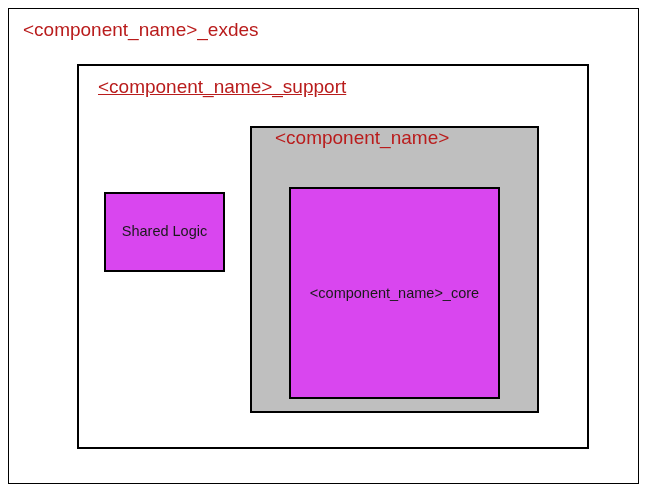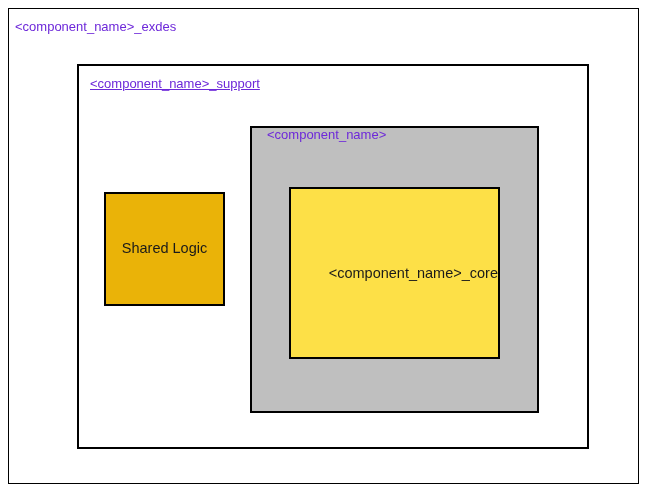--- a/index.html
+++ b/index.html
@@ -48,59 +48,60 @@
     height: 385px;
     border-width: 2.5px;
     background: #ffffff;
   }
 
   
   .box-shared {
     left: 104px;
     top: 192px;
     width: 121px;
-    height: 114px;
+    height: 80px;
     border-width: 2.5px;
-    background: #eab308;
+    background: #d946ef;
     display: flex;
     align-items: center;
     justify-content: center;
   }
 
   
   .box-component {
     left: 250px;
     top: 126px;
     width: 289px;
     height: 287px;
     border-width: 2.5px;
     background: #bfbfbf;
   }
 
   
   .box-core {
     left: 289px;
     top: 187px;
     width: 211px;
-    height: 172px;
+    height: 212px;
     border-width: 2.5px;
-    background: #fde047;
+    background: #d946ef;
     display: flex;
     align-items: center;
-    justify-content: flex-end;
+    justify-content: center;
   }
 
   
   .label {
     position: absolute;
-    color: #6d28d9;
-    font-size: 13px;
+    color: #b91c1c;
+    font-size: 19px;
     line-height: 1.1;
     white-space: nowrap;
     font-family: "Liberation Sans", sans-serif;
+    margin-left: 8px;
   }
   .label-exdes   { left: 6px;  top: 11px; }
   .label-support { left: 11px; top: 11px; text-decoration: underline; }
   .label-component { left: 15px; top: 0; }
 
   .label-center {
     color: #1a1a1a;
     font-size: 14.5px;
     line-height: 1.1;
     white-space: nowrap;

